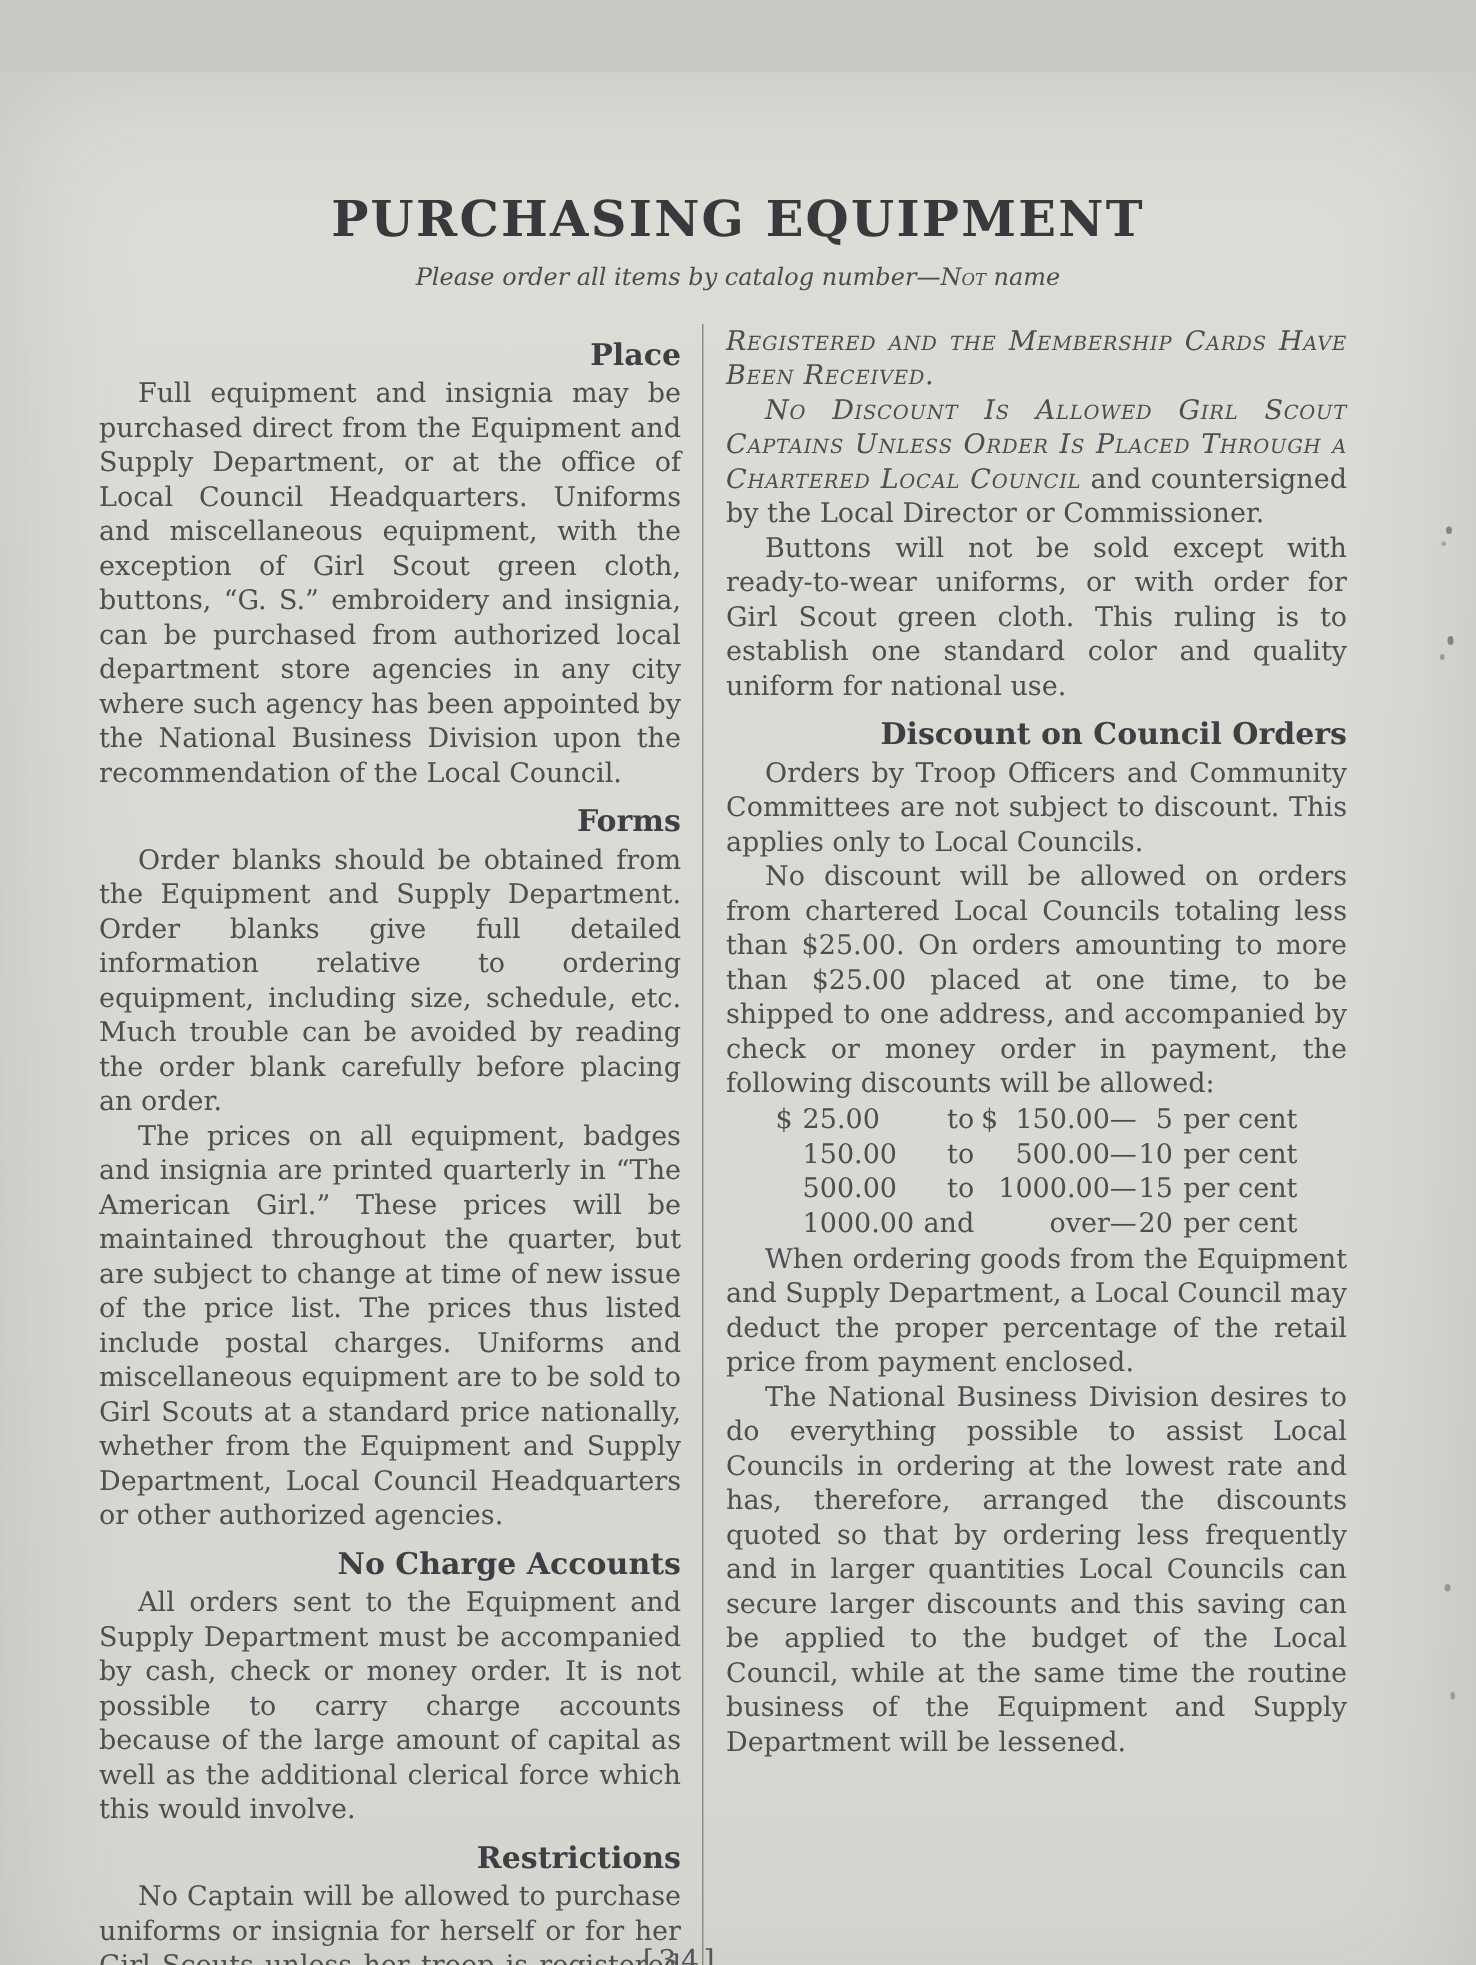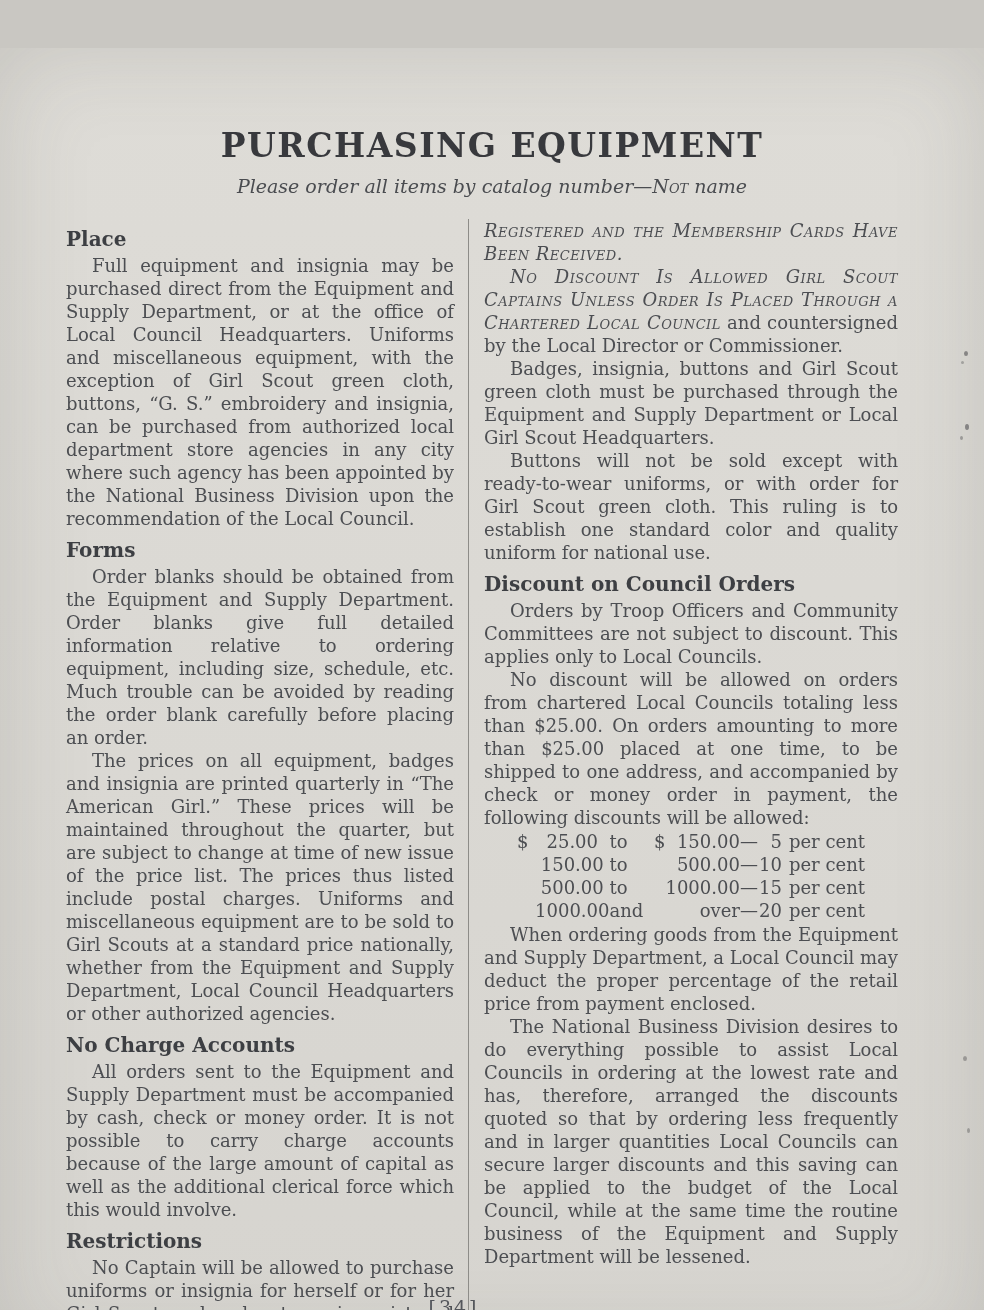--- a/index.html
+++ b/index.html
@@ -22,54 +22,54 @@
   .title {
     font-size: 33px;
     font-weight: bold;
     letter-spacing: 1.5px;
     color: #38393d;
     line-height: 1.1;
   }
   .subtitle {
     margin-top: 11px;
     font-style: italic;
-    font-size: 19px;
+    font-size: 16px;
     color: #4a4c50;
   }
   .sc { font-variant: small-caps; }
   .subtitle .sc { font-style: italic; }
   .columns {
     display: flex;
     margin: 22px 74px 0 66px;
   }
   .col { font-size: 18px; line-height: 23px; text-align: justify; }
   .col-left  { width: 402px; padding-right: 14px; }
   .col-right { width: 430px; padding-left: 15px; border-left: 1px solid #8d8c88; }
   .sec-h {
     font-size: 20px;
     font-weight: bold;
-    text-align: left;
+    text-align: right;
     color: #3d3f43;
     margin: 9px 0 3px 0;
     line-height: 23px;
   }
   .para { text-indent: 26px; }
   .para.no-indent { text-indent: 0; }
   .smallcaps-run { font-variant: small-caps; letter-spacing: 0.5px; font-style: italic; }
   .disc-table {
     border-collapse: collapse;
     margin: 1px auto;
     font-size: 18px;
     line-height: 23px;
     color: #4c4e52;
   }
   .disc-table td { padding: 0; white-space: nowrap; }
   .disc-table .c0 { width: 18px; text-align: left; }
-  .disc-table .c1 { width: 66px; text-align: center; }
-  .disc-table .c2 { width: 40px; text-align: left; }
+  .disc-table .c1 { width: 66px; text-align: left; }
+  .disc-table .c2 { width: 40px; text-align: right; }
   .disc-table .c3 { width: 16px; text-align: right; }
   .disc-table .c4 { width: 70px; text-align: right; }
   .disc-table .c5 { width: 16px; text-align: center; }
   .disc-table .c6 { width: 24px; text-align: right; }
   .disc-table .c7 { text-align: right; padding-left: 7px; }
   .pagenum {
     position: absolute;
     left: 0; right: 76px;
     top: 1248px;
     text-align: center;
@@ -113,21 +113,20 @@
       <div class="sec-h">No Charge Accounts</div>
       <p class="para">All orders sent to the Equipment and Supply Department must be accompanied by cash, check or money order. It is not possible to carry charge accounts because of the large amount of capital as well as the additional clerical force which this would involve.</p>
 
       <div class="sec-h">Restrictions</div>
       <p class="para"><span>No Captain will be allowed to purchase uniforms or insignia for herself or for her Girl Scouts unless her troop is registered in good standing with the National Registration Service. </span></p>
     </div>
 
     <div class="col col-right">
       <p class="para no-indent smallcaps-run">Registered and the Membership Cards Have Been Received.</p>
       <p class="para"><span class="smallcaps-run">No Discount Is Allowed Girl Scout Captains Unless Order Is Placed Through a Chartered Local Council</span><span> and countersigned by the Local Director or Commissioner.</span></p>
-      <p class="para">Badges, insignia, buttons and Girl Scout green cloth must be purchased through the Equipment and Supply Department or Local Girl Scout Headquarters.</p>
       <p class="para">Buttons will not be sold except with ready-to-wear uniforms, or with order for Girl Scout green cloth. This ruling is to establish one standard color and quality uniform for national use.</p>
 
       <div class="sec-h">Discount on Council Orders</div>
       <p class="para">Orders by Troop Officers and Community Committees are not subject to discount. This applies only to Local Councils.</p>
       <p class="para">No discount will be allowed on orders from chartered Local Councils totaling less than $25.00. On orders amounting to more than $25.00 placed at one time, to be shipped to one address, and accompanied by check or money order in payment, the following discounts will be allowed:</p>
 
       <table class="disc-table">
         <tbody>
             <tr>
           <td class="c0">$</td>

